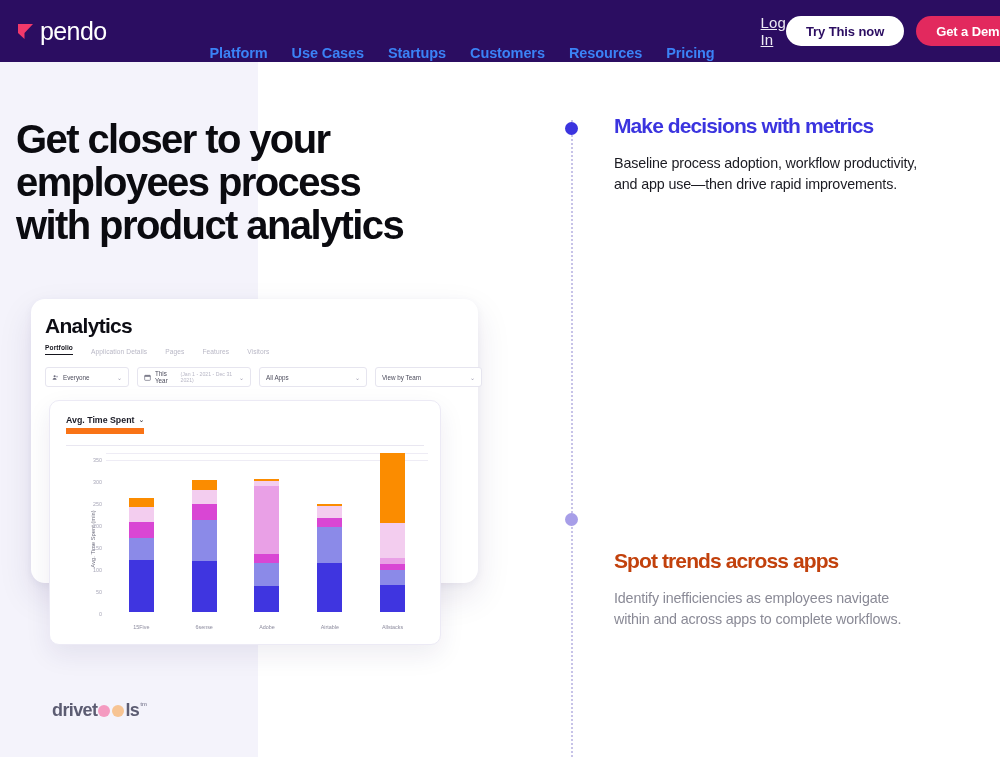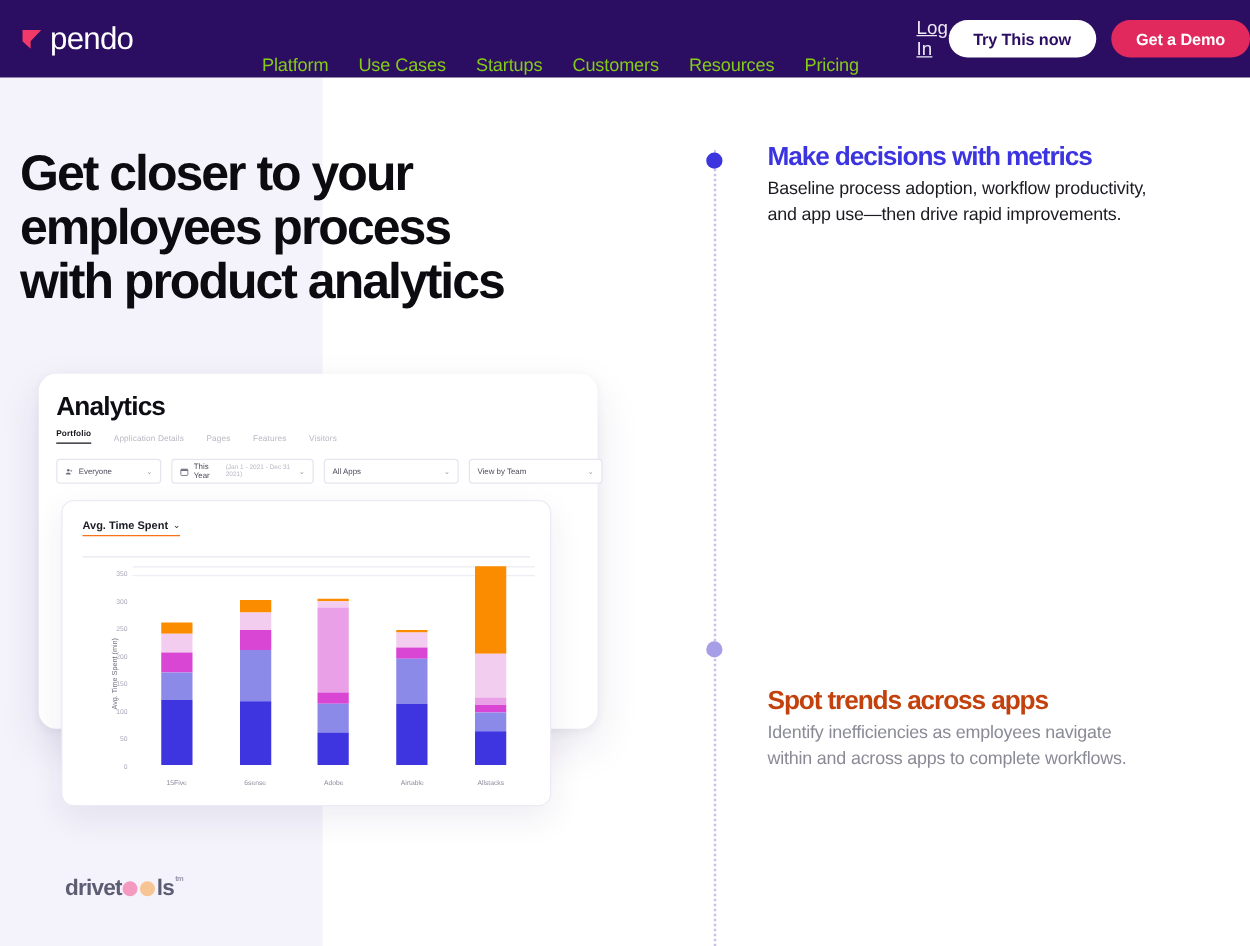--- a/index.html
+++ b/index.html
@@ -26,21 +26,21 @@
   }
   .logo { display:flex; align-items:center; margin-left: 16px; gap: 2px; }
   .logo-mark { width: 22px; height: 22px; position: relative; }
   .logo-mark svg { display:block; }
   .logo-text {
     color:#fff; font-size: 25px; letter-spacing: -0.6px;
     font-weight: 400; line-height: 1;
   }
   .nav-links { display:flex; align-items:center; gap: 24px; margin-left: 103px; }
   .nav-link {
-    color:#84cc16; font-size: 14.5px; font-weight: 400;
+    color:#3b82f6; font-size: 14.5px; font-weight: 700;
     text-decoration:none; letter-spacing: -0.1px; white-space: nowrap; margin-top: 44px;
   }
   .nav-login {
     color:#ece9f3; font-size: 15px; font-weight: 400; margin-left: 22px;
     letter-spacing: .1px;
   }
   .nav-cta { display:flex; align-items:center; gap: 12px; margin-left: auto; margin-right: 16px; }
   .btn {
     border-radius: 999px; font-size: 13px; font-weight: 700;
     display:flex; align-items:center; justify-content:center;
@@ -70,21 +70,21 @@
   .feature { position: absolute; left: 614px; width: 312px; }
   .feature.one { top: 112px; }
   .feature.two { top: 503px; }
   .feature-title {
     font-size: 21px; font-weight: 700; line-height: 1.38;
     letter-spacing: -0.9px;
   }
   .feature.one .feature-title { color:#3b34df; }
   .feature.two .feature-title { color:#c2410c;margin-top:44px; }
   .feature-body {
-    font-size: 14.3px; line-height: 1.47; 
+    font-size: 14.3px; line-height: 1.47; margin-top: 12px;
     letter-spacing: -0.15px;
   }
   .feature.one .feature-body { color:#1b1b22; }
   .feature.two .feature-body { color:#8a8a96; }
 
   
   .dash {
     position:absolute; left: 31px; top: 299px; width: 447px; height: 284px;
     background:#ffffff; border-radius: 14px;
     box-shadow: 0 14px 34px rgba(40,20,90,.10), 0 2px 8px rgba(40,20,90,.05);
@@ -112,21 +112,21 @@
   .fi { width:7px; height:7px; flex:0 0 7px; }
 
   
   .chart-card {
     position:absolute; left: 49px; top: 400px; width: 392px; height: 245px;
     background:#ffffff; border:1px solid #eceaf5; border-radius: 10px;
     box-shadow: 0 10px 26px rgba(40,20,90,.08);
   }
   .chart-head {
     position:absolute; left: 16px; top: 14px; font-size: 8.8px; font-weight: 700;
-    color:#1b1b26; border-bottom: 1px solid #f97316; padding-bottom: 3px;
+    color:#1b1b26; border-bottom: 6px solid #f97316; padding-bottom: 3px;
     display:flex; align-items:center; gap:4px;
   }
   .chart-head .chev { font-size: 7px; font-weight:400; }
   .chart-rule { position:absolute; left:16px; right:16px; top: 44px; height:1px; background:#e9e7f1; }
 
   .plot { position:absolute; left: 16px; right: 12px; top: 50px; bottom: 10px; }
   .ylabel {
     position:absolute; left:-2px; top: 48%; transform: translateY(-50%) rotate(-90deg);
     transform-origin: center; font-size: 5.8px; color:#6d6d7e; white-space: nowrap;
   }

